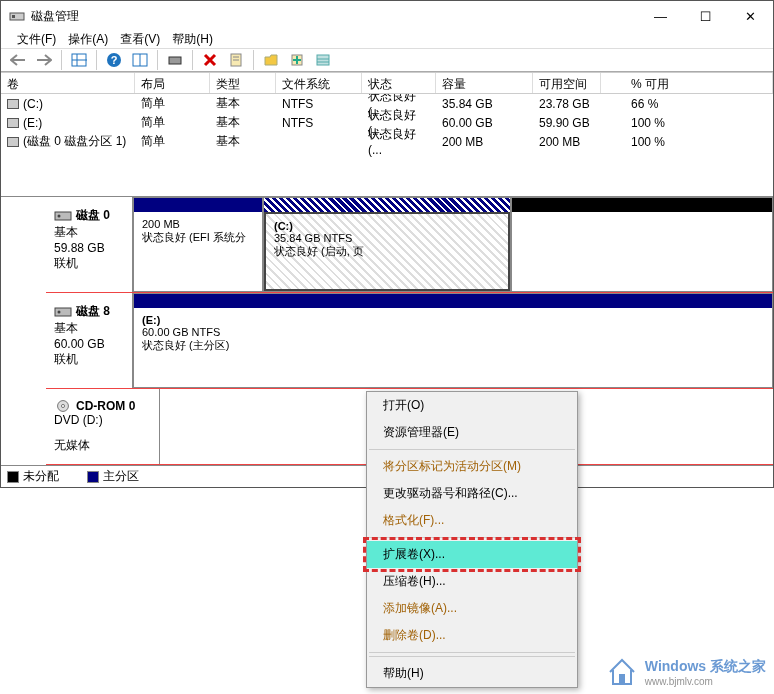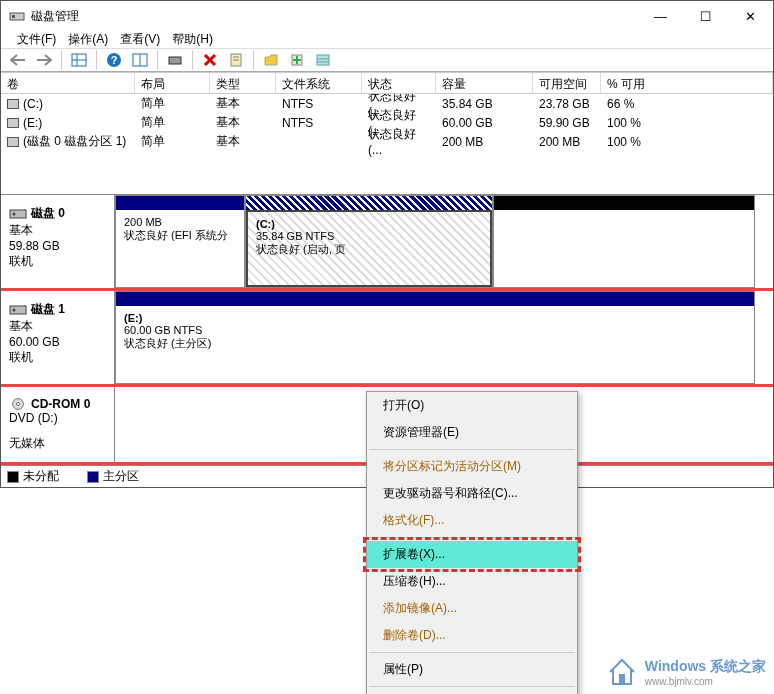--- a/index.html
+++ b/index.html
@@ -12,28 +12,28 @@
   .win-controls div { width: 45px; height: 30px; display: flex; align-items: center; justify-content: center; font-size: 13px; cursor: pointer; }
   .menubar { height: 22px; display: flex; align-items: center; padding-left: 16px; gap: 12px; font-size: 12px; border-bottom: 1px solid #ddd; }
   .menubar span { cursor: pointer; }
   .toolbar { height: 30px; display: flex; align-items: center; padding-left: 6px; gap: 4px; border-bottom: 1px solid #aaa; }
   .tool { width: 22px; height: 22px; display: flex; align-items: center; justify-content: center; cursor: pointer; }
   .tool-sep { width: 1px; height: 20px; background: #ccc; margin: 0 2px; }
 
   .list-header { display: flex; height: 22px; border-bottom: 1px solid #ccc; border-top: 1px solid #ccc; }
   .col { border-right: 1px solid #ddd; padding: 3px 6px; font-size: 12px; background: #fff; }
   .c0 { width: 134px; } .c1 { width: 75px; } .c2 { width: 66px; } .c3 { width: 86px; }
-  .c4 { width: 74px; } .c5 { width: 97px; } .c6 { width: 68px; } .c7 { flex: 1; }
+  .c4 { width: 74px; } .c5 { width: 97px; } .c6 { width: 68px; } .c7 { flex: 1; margin-left: 24px; }
   .list-body { height: 238px; overflow: hidden; }
   .row { display: flex; height: 19px; align-items: center; }
   .row .col { border-right: none; background: transparent; padding: 1px 6px; display: flex; align-items: center; }
   .vol-icon { width: 12px; height: 10px; background: #ccc; border: 1px solid #555; margin-right: 4px; display: inline-block; }
 
   .graphical { flex: 1; border-top: 1px solid #888; display: flex; flex-direction: column; }
-  .disk-row { display: flex; border-bottom: 3px solid #ef4444; }
+  .disk-row { display: flex; border-bottom: 1px solid #ef4444; margin-left: 45px; }
   .disk-info { width: 114px; padding: 10px 8px; font-size: 12px; border-right: 1px solid #888; }
   .disk-info .dtitle { font-weight: bold; display: flex; align-items: center; gap: 4px; }
   .disk-info .dtitle svg { width: 18px; height: 14px; }
   .disk-layout { flex: 1; display: flex; padding: 0; position: relative; }
   .bar-header { height: 14px; background: #000080; }
   .bar-header.selected { background: repeating-linear-gradient(45deg, #000080, #000080 3px, #fff 3px, #fff 5px); }
   .bar-header.unalloc { background: #000; }
   .part { border: 1px solid #888; margin: 0; display: flex; flex-direction: column; }
   .part-body { flex: 1; padding: 6px 8px; font-size: 11px; background: #fff; }
   .part-body.hatched { background: repeating-linear-gradient(45deg, #fff, #fff 4px, #ddd 4px, #ddd 6px); border: 2px solid #444; }
@@ -235,21 +235,21 @@
             </div>
           </div>
         </div>
         <div class="disk-row" style="min-height: 96px;">
           <div class="disk-info">
       <div class="dtitle">
               <svg viewBox="0 0 18 14">
                 <rect x="1" y="3" width="16" height="8" fill="#bbb" stroke="#444"></rect>
                 <circle cx="5" cy="7" r="1.5" fill="#444"></circle>
               </svg>
-              <span>磁盘 1</span>
+              <span>磁盘 8</span>
             </div>
       <div>基本</div>
       <div>60.00 GB</div>
       <div style="margin-top:0">联机</div>
     </div>
           <div class="disk-layout">
             <div class="part" style="width:640px">
       <div class="bar-header"></div>
       <div class="part-body">
         <b>(E:)</b><br>
@@ -289,21 +289,20 @@
     <div class="ctx-sep"></div>
     <div class="ctx-item disabled">将分区标记为活动分区(M)</div>
     <div class="ctx-item">更改驱动器号和路径(C)...</div>
     <div class="ctx-item disabled">格式化(F)...</div>
     <div class="ctx-sep"></div>
     <div class="ctx-item highlighted">扩展卷(X)...</div>
     <div class="ctx-item">压缩卷(H)...</div>
     <div class="ctx-item disabled">添加镜像(A)...</div>
     <div class="ctx-item disabled">删除卷(D)...</div>
     <div class="ctx-sep"></div>
-    <div class="ctx-item">属性(P)</div>
     <div class="ctx-sep"></div>
     <div class="ctx-item">帮助(H)</div>
   </div>
 
 <div class="watermark">
   <svg viewBox="0 0 32 32">
       <path d="M4 16 L16 4 L28 16 M7 14 V28 H25 V14" fill="none" stroke="#5a8fcf" stroke-width="2"></path>
       <rect x="13" y="18" width="6" height="10" fill="#5a8fcf"></rect>
     </svg>
   <div>

